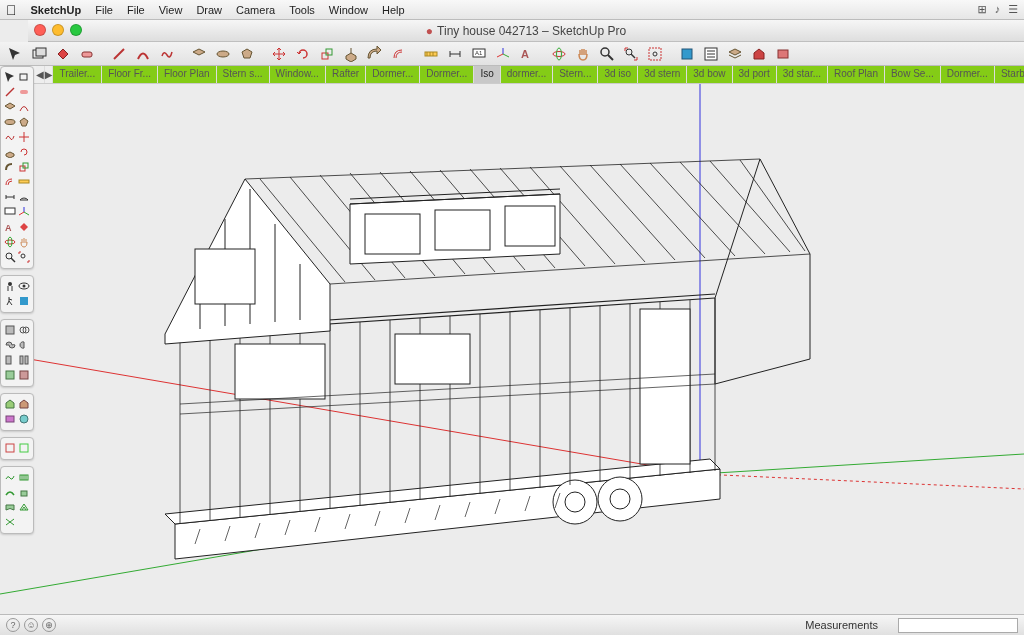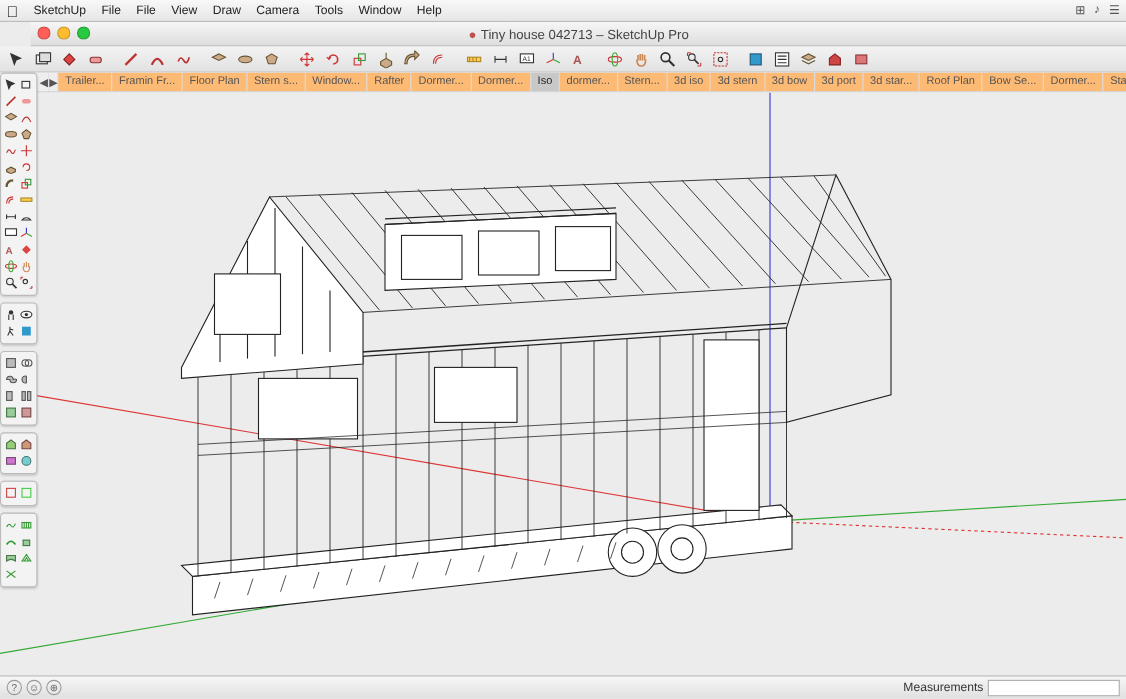--- a/index.html
+++ b/index.html
@@ -15,46 +15,46 @@
   .dot.y { background: #febc2e;} .dot.g { background: #28c840;}
   .title-text { color: #444; font-size: 12px; }
   .title-dot { color: #c05050; margin-right: 4px; }
   
   .toolbar { height: 24px; background: linear-gradient(#f3f3f3,#e2e2e2); border-bottom: 1px solid #bcbcbc; display: flex; align-items: center; padding: 0 4px; gap: 2px; }
   .tb-btn { width: 22px; height: 20px; display: flex; align-items: center; justify-content: center; border-radius: 3px; }
   .tb-btn svg { width: 16px; height: 16px; }
   .tb-sep { width: 6px; }
   
   .scenes { height: 18px; background: #f0f0f0; border-bottom: 1px solid #ccc; display: flex; align-items: stretch; padding-left: 36px; font-size: 10px; color: #555; overflow: hidden; }
-  .scene-tab { padding: 2px 6px; border-right: 1px solid #ddd; background: #fdba74; white-space: nowrap; cursor: default; }
+  .scene-tab { padding: 2px 6px; border-right: 1px solid #ddd; background: #84cc16; white-space: nowrap; cursor: default; }
   .scene-tab.active { background: #c8c8c8; color: #222; text-align: right; }
   .scenes-arrow { width: 16px; display: flex; align-items: center; justify-content: center; background: #eee; border-right: 1px solid #ddd; }
   
   .left-tools { position: absolute; left: 0; top: 66px; width: 34px; z-index: 10; }
   .palette { background: #f3f3f3; border: 1px solid #bbb; border-radius: 4px; margin-bottom: 6px; padding: 3px 2px; box-shadow: 0 1px 2px rgba(0,0,0,.15); }
   .palette.two { width: 34px; }
   .prow { display: flex; gap: 1px; margin-bottom: 1px; }
   .pbtn { width: 14px; height: 14px; display: flex; align-items: center; justify-content: center; border-radius: 2px; }
   .pbtn svg { width: 12px; height: 12px; }
   
   .viewport { position: absolute; left: 0; top: 84px; width: 1024px; height: 530px; background: #ececec; }
   .canvas-svg { position: absolute; left: 0; top: 0; width: 100%; height: 100%; }
   
   .statusbar { position: absolute; bottom: 0; left: 0; width: 1024px; height: 21px; background: linear-gradient(#f6f6f6,#e0e0e0); border-top: 1px solid #bbb; display: flex; align-items: center; padding: 0 6px; gap: 8px; font-size: 11px; color: #333; }
   .status-icons { display: flex; gap: 4px; }
   .sicon { width: 14px; height: 14px; border: 1px solid #999; border-radius: 50%; display: flex; align-items: center; justify-content: center; font-size: 9px; color: #666; }
-  .meas { margin-left: auto; display: flex; align-items: center; gap: 4px; }
+  .meas { margin-left: auto; display: flex; align-items: center; gap: 20px; }
   .meas-box { width: 120px; height: 15px; border: 1px solid #aaa; background: #fff; }
 </style>
 </head>
 <body>
 
 <div class="mac-menubar">
   <span class="apple"></span>
-  <span class="menu-item" style="font-weight:normal">SketchUp</span>
+  <span class="menu-item" style="font-weight:bold">SketchUp</span>
   <span class="menu-item">File</span>
   <span class="menu-item">File</span>
   <span class="menu-item">View</span>
   <span class="menu-item">Draw</span>
   <span class="menu-item">Camera</span>
   <span class="menu-item">Tools</span>
   <span class="menu-item">Window</span>
   <span class="menu-item">Help</span>
   <div class="mac-right">
     <span>⊞</span>
@@ -253,21 +253,21 @@
       <svg viewBox="0 0 16 16">
         <rect x="3" y="4" width="10" height="8" fill="#d77" stroke="#833"></rect>
       </svg>
     </div>
 </div>
 
 <div class="scenes">
   <div class="scenes-arrow">◀</div>
   <div class="scenes-arrow">▶</div>
   <div class="scene-tab">Trailer...</div>
-  <div class="scene-tab">Framin Fr...</div>
+  <div class="scene-tab">Floor Fr...</div>
   <div class="scene-tab">Floor Plan</div>
   <div class="scene-tab">Stern s...</div>
   <div class="scene-tab">Window...</div>
   <div class="scene-tab">Rafter</div>
   <div class="scene-tab">Dormer...</div>
   <div class="scene-tab">Dormer...</div>
   <div class="scene-tab active">Iso</div>
   <div class="scene-tab">dormer...</div>
   <div class="scene-tab">Stern...</div>
   <div class="scene-tab">3d iso</div>

